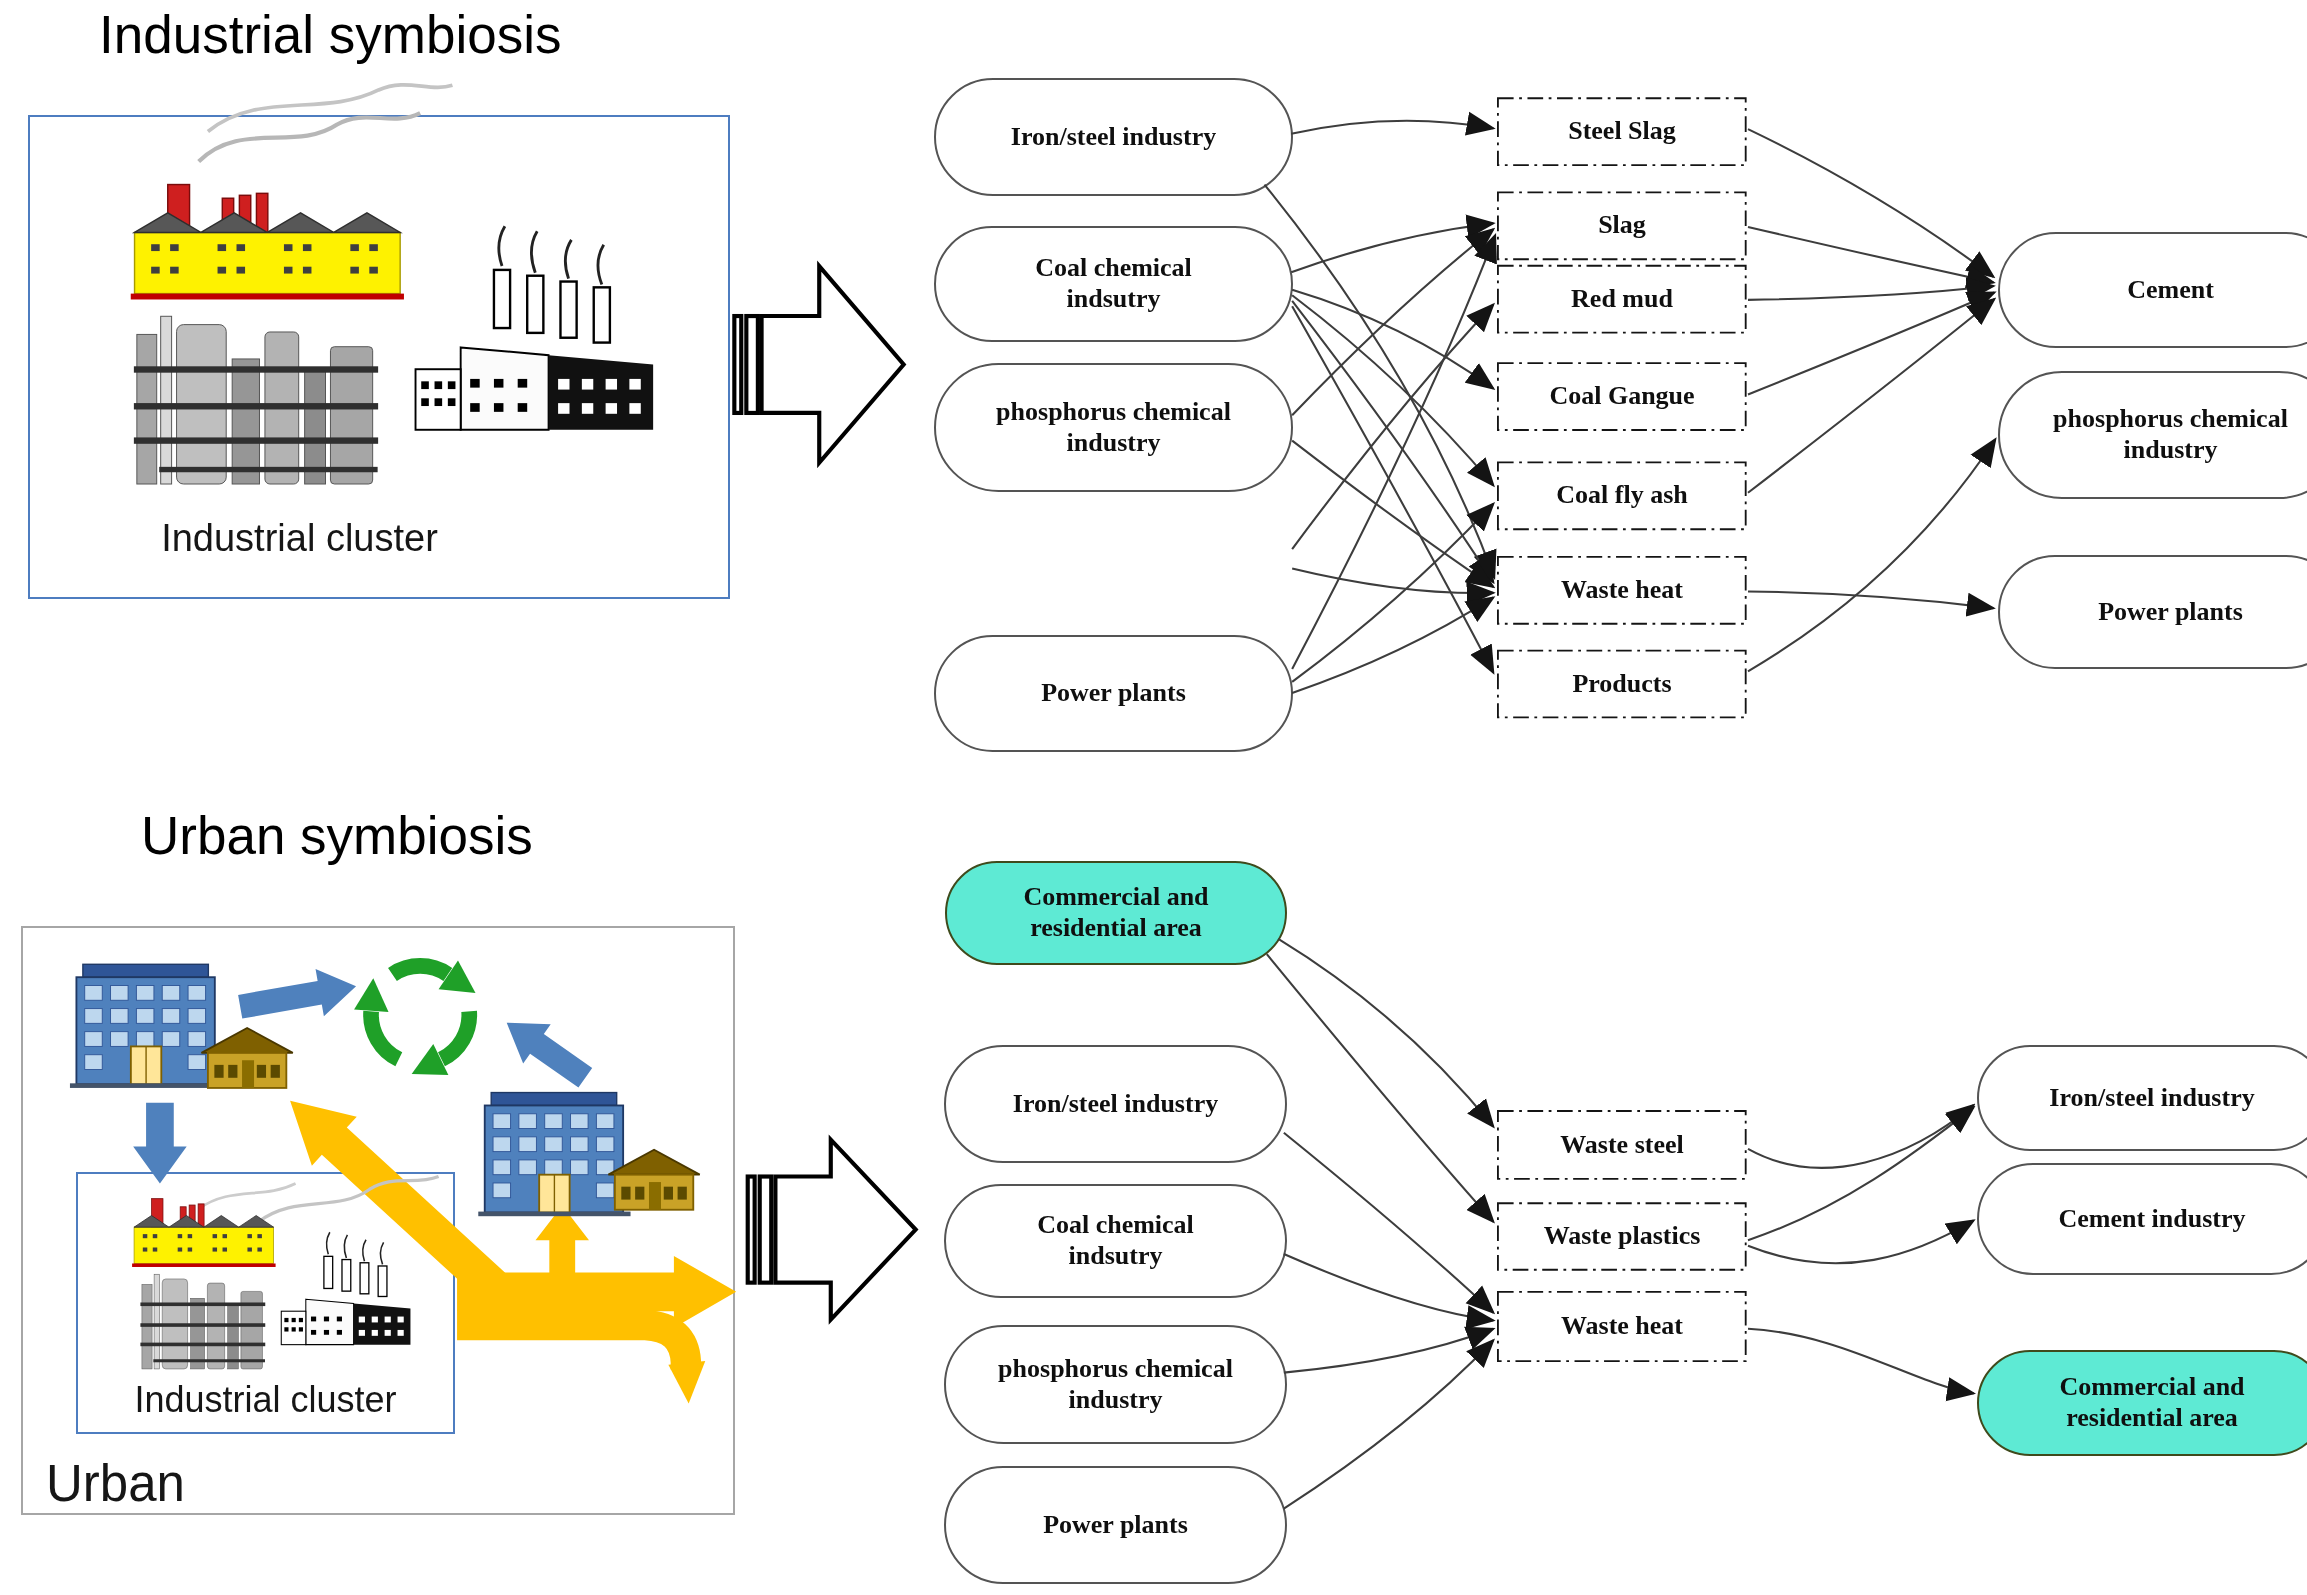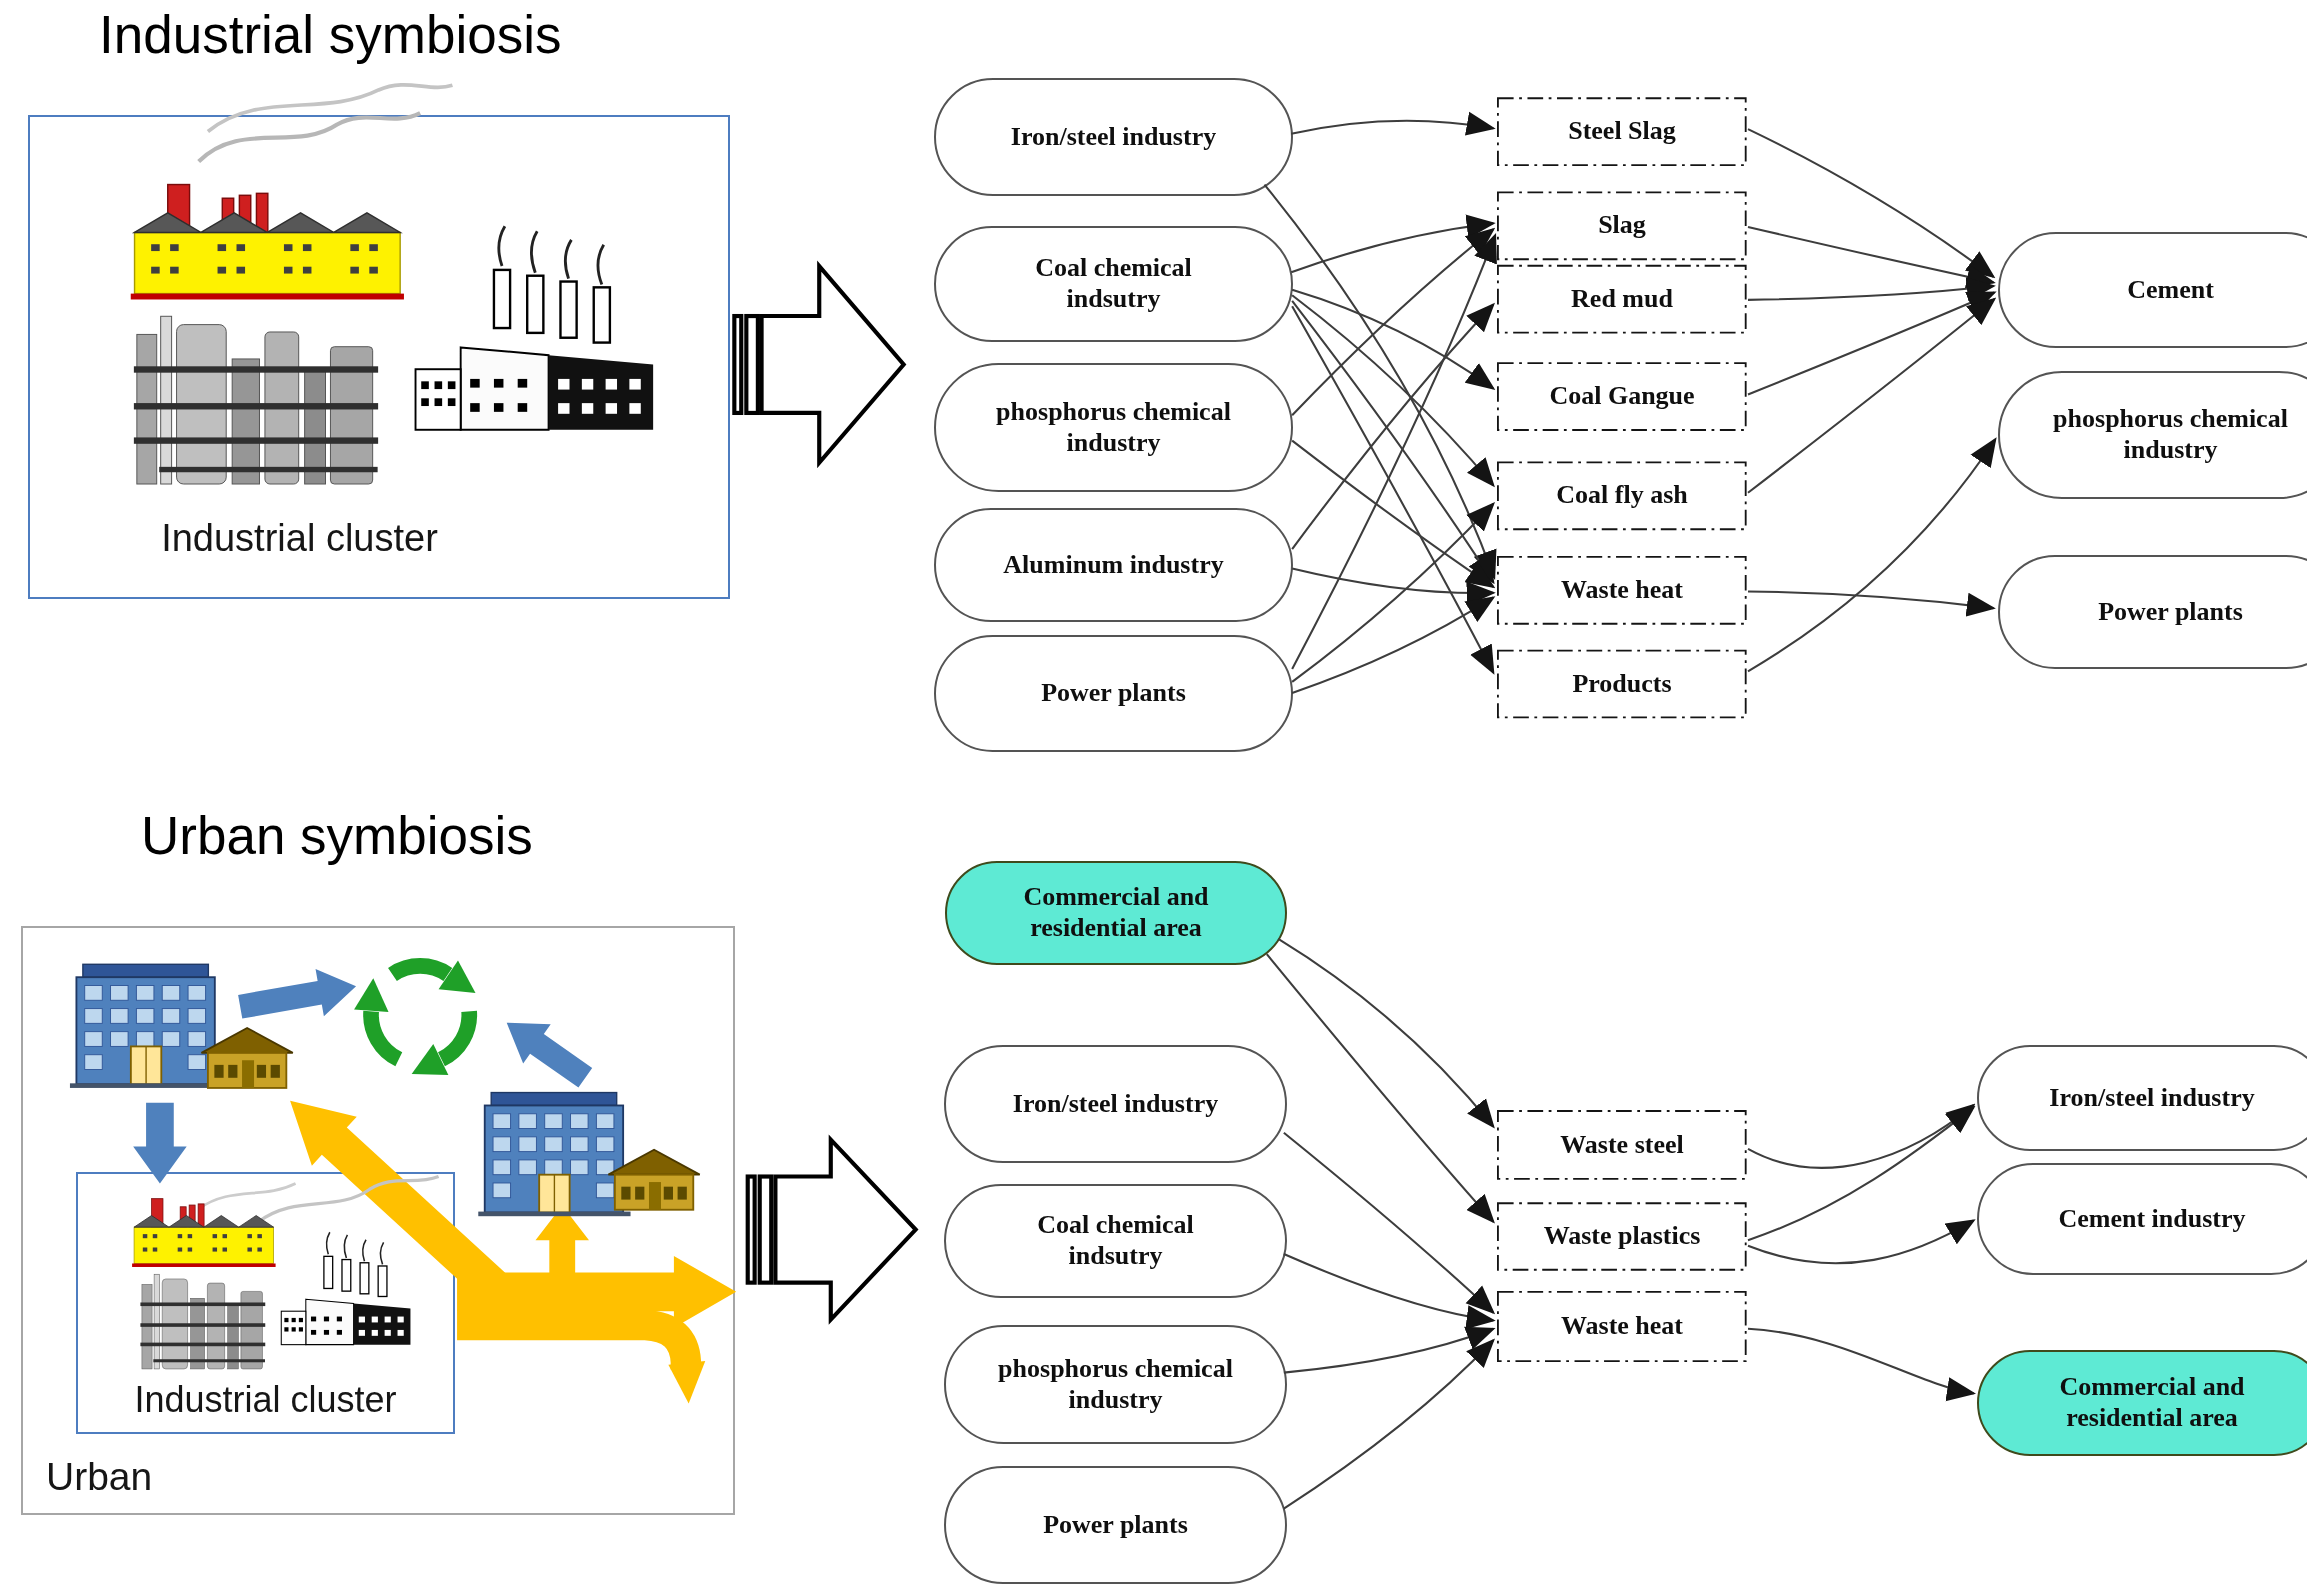--- a/index.html
+++ b/index.html
@@ -28,42 +28,41 @@
   <div class="title" style="left:99px;top:7px;">Industrial symbiosis</div>
 
   <div class="frame blue" style="left:28px;top:115px;width:698px;height:480px;"></div>
   <div class="caption" style="left:138px;top:518px;width:323px;text-align:center;">Industrial cluster</div>
 
   <div class="stadium" style="left:934px;top:78px;width:355px;height:114px;">Iron/steel industry</div>
   <div class="stadium" style="left:934px;top:226px;width:355px;height:112px;">Coal chemical
 indsutry</div>
   <div class="stadium" style="left:934px;top:363px;width:355px;height:125px;">phosphorus chemical
 industry</div>
-  <div class="stadium" style="left:934px;top:508px;width:355px;height:110px;">Aluminum industry</div>
   <div class="stadium" style="left:934px;top:635px;width:355px;height:113px;">Power plants</div>
 
   <div class="wastebox" style="left:1498px;top:98px;width:248px;height:67px;font-family:Liberation Serif, serif;">Steel Slag</div>
   <div class="wastebox" style="left:1498px;top:192px;width:248px;height:67px;">Slag</div>
   <div class="wastebox" style="left:1498px;top:266px;width:248px;height:67px;">Red mud</div>
   <div class="wastebox" style="left:1498px;top:363px;width:248px;height:67px;">Coal Gangue</div>
   <div class="wastebox" style="left:1498px;top:462px;width:248px;height:67px;">Coal fly ash</div>
   <div class="wastebox" style="left:1498px;top:557px;width:248px;height:67px;">Waste heat</div>
   <div class="wastebox" style="left:1498px;top:651px;width:248px;height:67px;">Products</div>
 
   <div class="stadium" style="left:1998px;top:232px;width:341px;height:112px;">Cement</div>
   <div class="stadium" style="left:1998px;top:371px;width:341px;height:124px;">phosphorus chemical
 industry</div>
   <div class="stadium" style="left:1998px;top:555px;width:341px;height:110px;">Power plants</div>
 
   <div class="title" style="left:141px;top:808px;">Urban symbiosis</div>
 
   <div class="frame gray" style="left:21px;top:926px;width:710px;height:585px;"></div>
   <div class="frame inner" style="left:76px;top:1172px;width:375px;height:258px;"></div>
   <div class="caption" style="left:104px;top:1380px;width:323px;text-align:center;font-size:36px;">Industrial cluster</div>
-  <div class="caption" style="left:46px;top:1456px;font-size:39px;">Urban</div>
+  <div class="caption" style="left:46px;top:1456px;font-size:51px;">Urban</div>
 
   <div class="stadium green" style="left:945px;top:861px;width:338px;height:100px;">Commercial and
 residential area</div>
   <div class="stadium" style="left:944px;top:1045px;width:339px;height:114px;">Iron/steel industry</div>
   <div class="stadium" style="left:944px;top:1184px;width:339px;height:110px;">Coal chemical
 indsutry</div>
   <div class="stadium" style="left:944px;top:1325px;width:339px;height:115px;">phosphorus chemical
 industry</div>
   <div class="stadium" style="left:944px;top:1466px;width:339px;height:114px;">Power plants</div>
 

